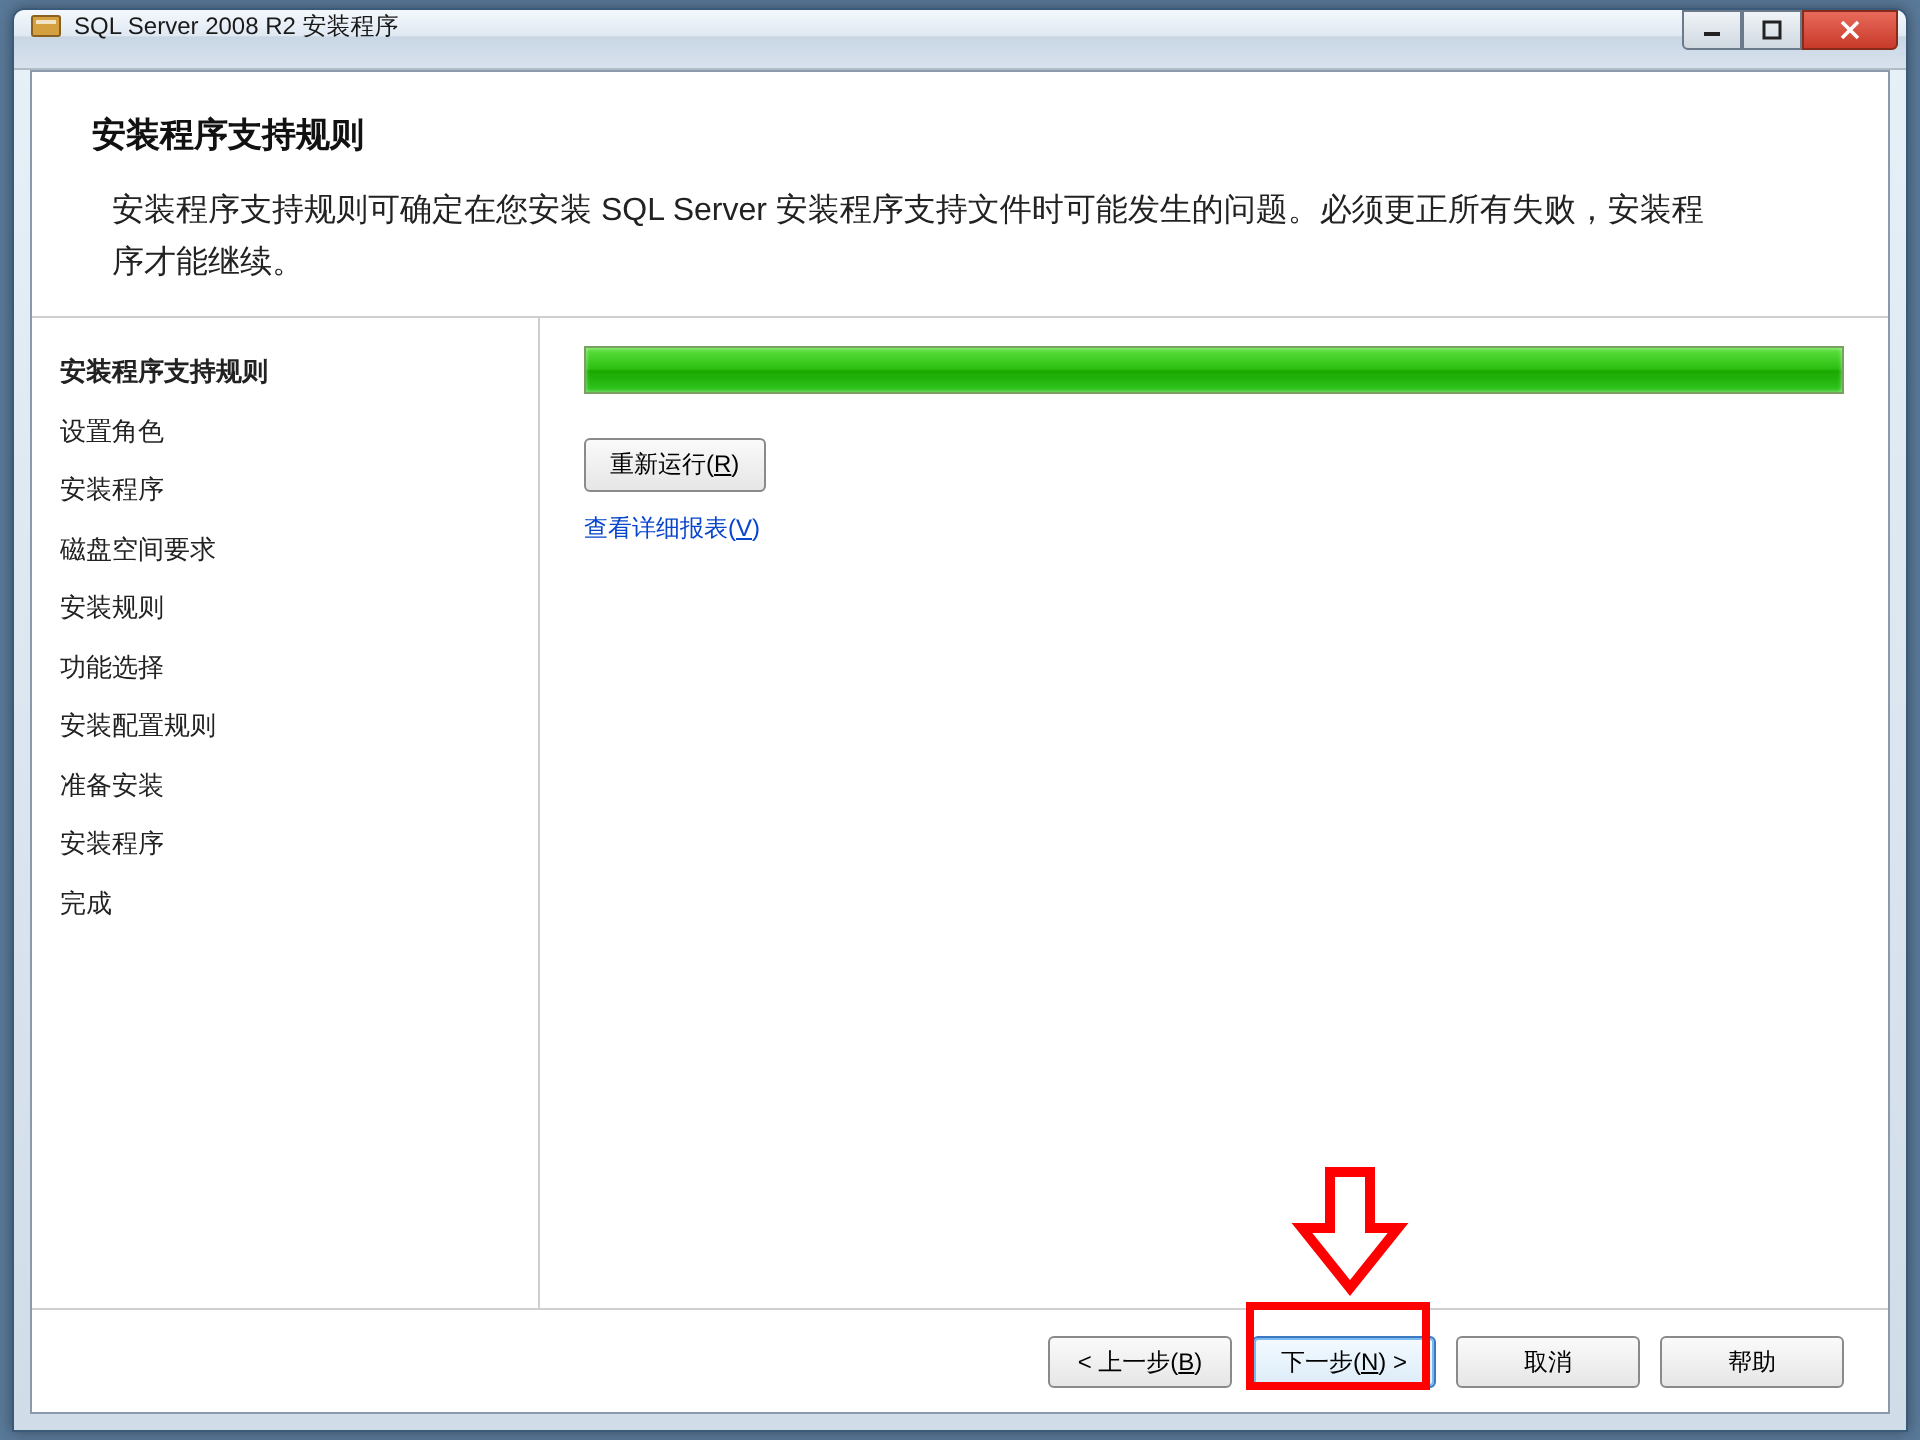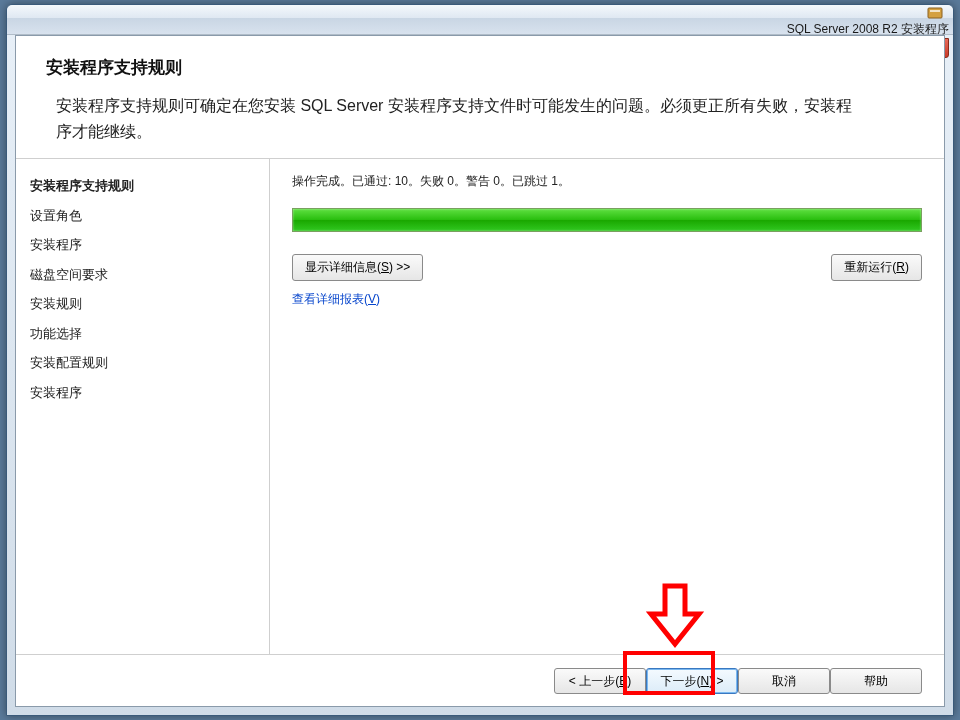--- a/index.html
+++ b/index.html
@@ -21,24 +21,23 @@
       background: linear-gradient(180deg, #e8f0f8 0%, #d0dce8 100%);
       border: 1px solid #3a5a7a;
       border-radius: 6px 6px 0 0;
       box-shadow: 0 0 8px rgba(0,0,0,0.4);
     }
     .titlebar {
       height: 30px;
       background: linear-gradient(180deg, #f4f8fc 0%, #dfe8f2 45%, #c9d6e4 46%, #d8e2ee 100%);
       border-radius: 6px 6px 0 0;
       display: flex;
-      align-items: flex-end;
+      align-items: flex-start;
       padding: 0 4px 0 8px;
       border-bottom: 1px solid #b0bcc8;
-      flex-direction: column;
     }
     .title-icon {
       width: 16px; height: 16px;
       margin-right: 6px;
       display: inline-flex;
       align-items: center;
       justify-content: center;
     }
     .title-text {
       flex: 1;
@@ -144,20 +143,21 @@
       cursor: pointer;
     }
     .footer {
       position: absolute;
       bottom: 0; left: 0; right: 0;
       height: 52px;
       border-top: 1px solid #cfcfcf;
       display: flex;
       align-items: center;
       justify-content: flex-end;
+      gap: 10px;
       padding-right: 22px;
       background: #fff;
     }
     .footer .btn {
       min-width: 92px;
       height: 26px;
     }
     .btn.default {
       border: 1px solid #3a78c0;
       box-shadow: 0 0 0 1px #7ab8f0 inset;
@@ -220,28 +220,28 @@
 
     <div class="body">
       <div class="sidebar">
         <div class="sidebar-item active"><span>安装程序支持规则</span></div>
         <div class="sidebar-item"><span>设置角色</span></div>
         <div class="sidebar-item"><span>安装程序</span></div>
         <div class="sidebar-item"><span>磁盘空间要求</span></div>
         <div class="sidebar-item"><span>安装规则</span></div>
         <div class="sidebar-item"><span>功能选择</span></div>
         <div class="sidebar-item"><span>安装配置规则</span></div>
+        <div class="sidebar-item"><span>准备安装</span></div>
         <div class="sidebar-item"><span>安装程序</span></div>
+        <div class="sidebar-item"><span>完成</span></div>
       </div>
 
       <div class="content">
-        <div class="status-line">操作完成。已通过: 10。失败 0。警告 0。已跳过 1。</div>
         <div class="progress"></div>
         <div class="content-btns">
-          <button class="btn">显示详细信息(<span class="underline-key">S</span>) &gt;&gt;</button>
           <button class="btn">重新运行(<span class="underline-key">R</span>)</button>
         </div>
         <a class="link">查看详细报表(<span class="underline-key">V</span>)</a>
       </div>
     </div>
 
     <div class="footer">
       <button class="btn">&lt; 上一步(<span class="underline-key">B</span>)</button>
       <button class="btn default">下一步(<span class="underline-key">N</span>) &gt;</button>
       <button class="btn">取消</button>

